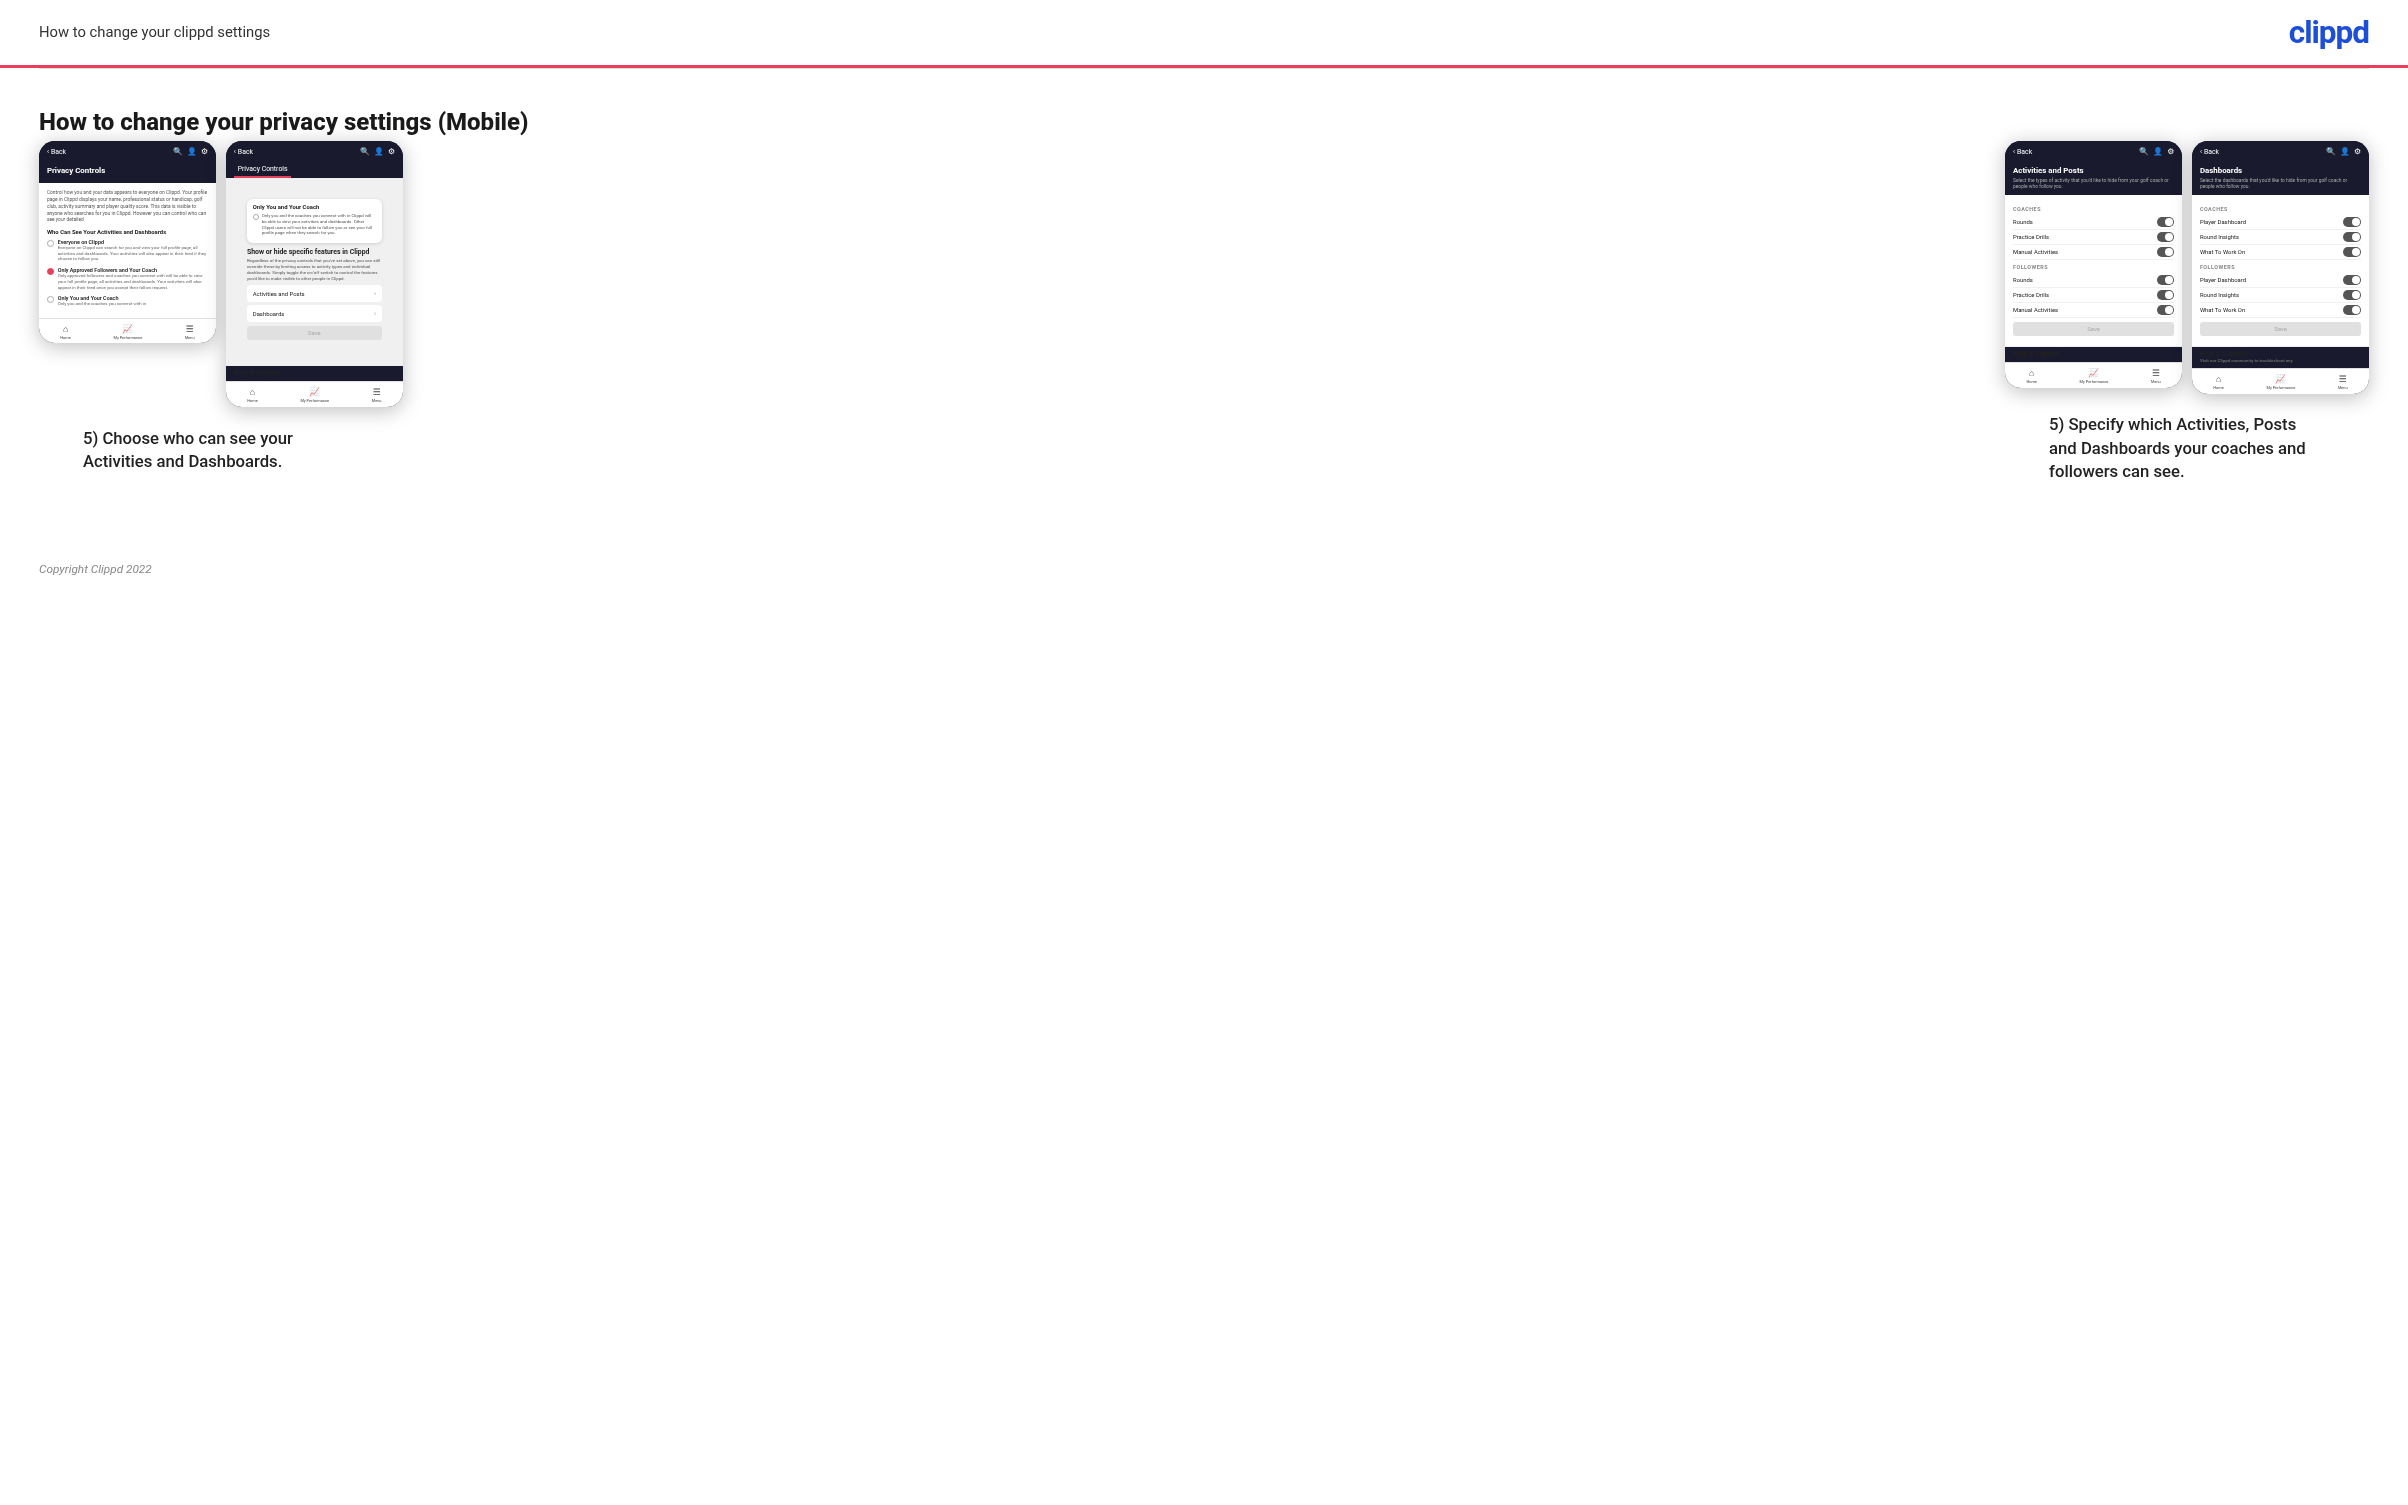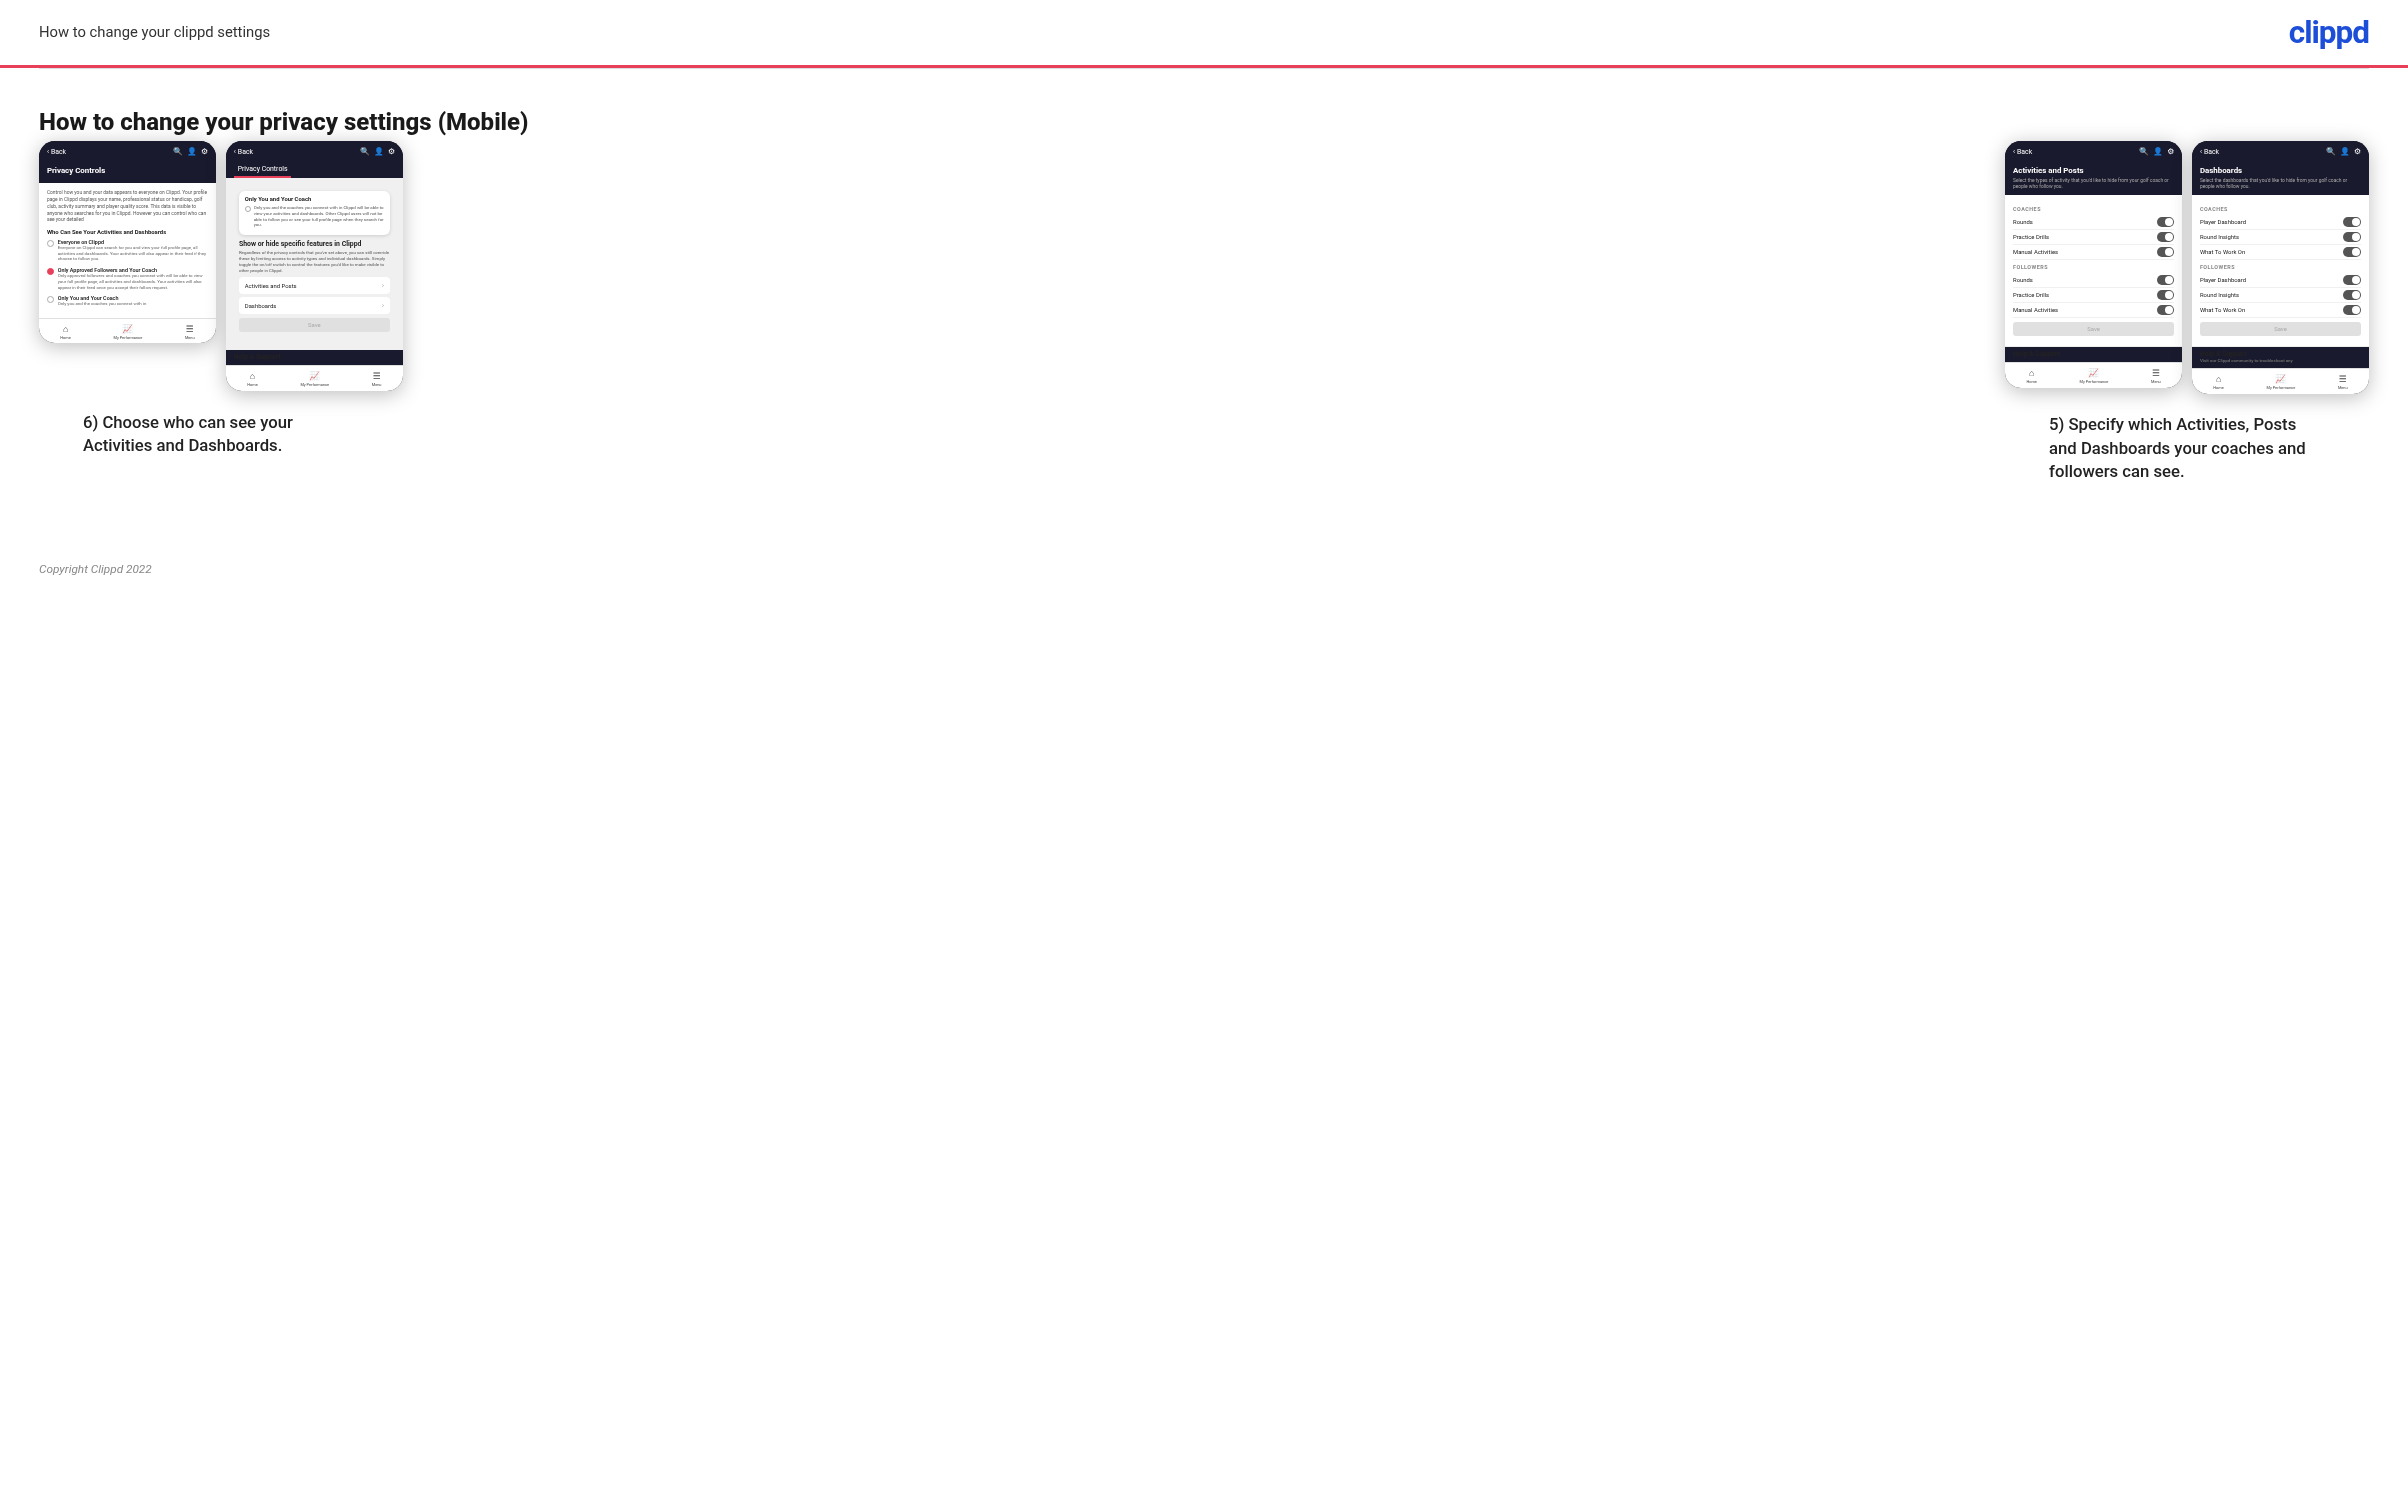--- a/index.html
+++ b/index.html
@@ -150,21 +150,21 @@
     }
     .s2-tab-active {
       display: inline-block;
       color: #fff;
       font-size: 6.9px;
       padding: 3px 3.9px;
       border-bottom: 2px solid #e8405a;
     }
     .s2-body {
       background: #f0f0f0;
-      padding: 13px;
+      padding: 21px;
     }
     .s2-modal {
       background: #fff;
       border-radius: 5.9px;
       padding: 4.9px 5.9px;
       margin-bottom: 4.9px;
       box-shadow: 0 1px 3.9px rgba(0,0,0,0.15);
     }
     .s2-modal-title {
       font-size: 5.9px;
@@ -523,21 +523,21 @@
               <div class="mf-nav-item">
                 <span class="mf-nav-icon">☰</span>
                 <span class="mf-nav-label">Menu</span>
               </div>
             </div>
           </div>
         </div>
 
       </div>
 
-      <div class="step-caption">6) Choose who can see your Activities and Dashboards.</div>
+      <div class="step-caption">5) Choose who can see your Activities and Dashboards.</div>
     </div>
 
     <div class="step-group">
       <div class="screenshots-pair">
 
         <div>
           <div class="mobile-frame">
 
             <div class="mf-topbar">
               <div class="mf-topbar-back">

